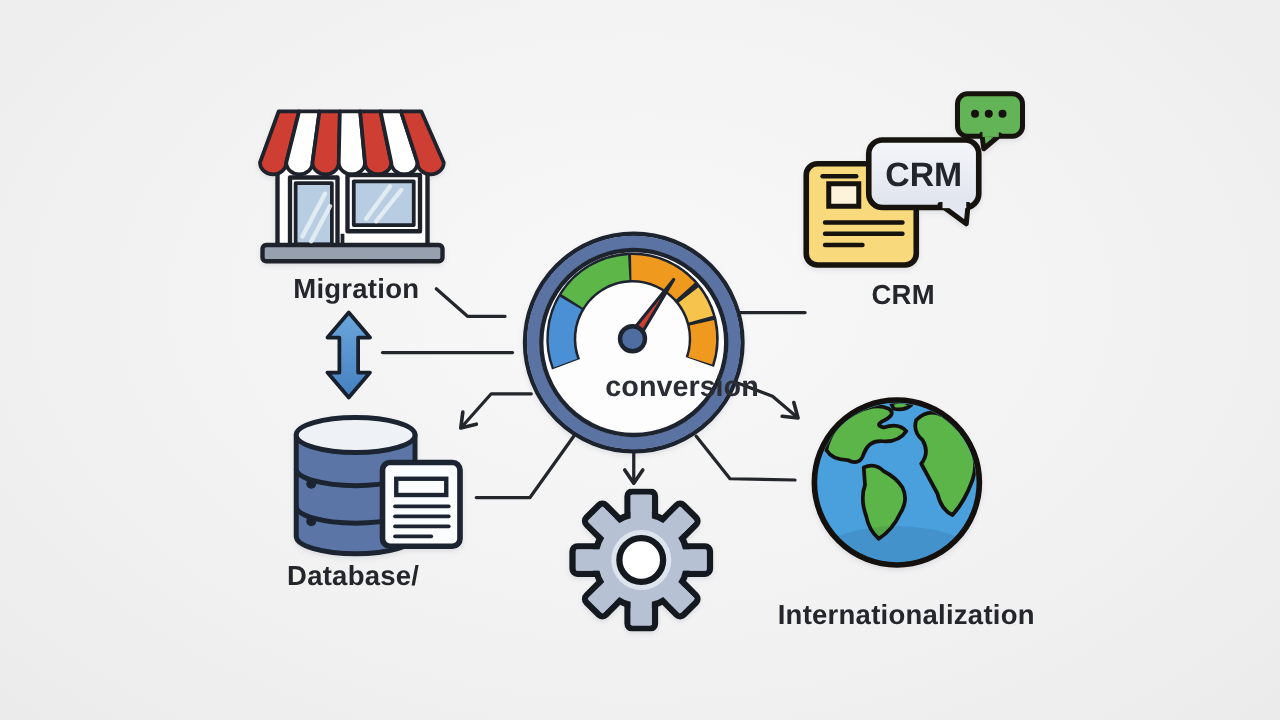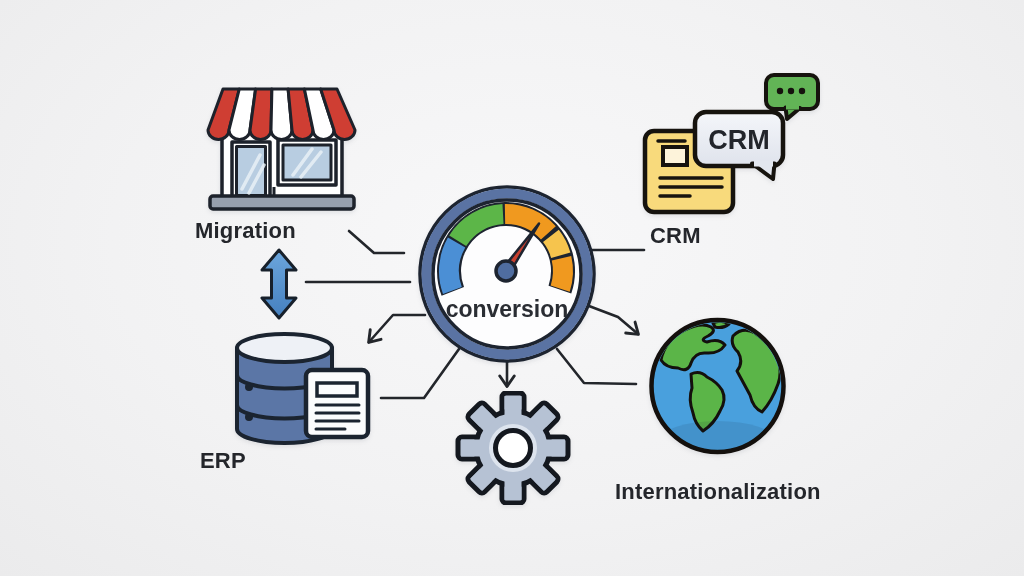--- a/index.html
+++ b/index.html
@@ -1,23 +1,23 @@
 <!DOCTYPE html>
 <html><head>
 <meta charset="utf-8">
 <style>
   html,body{margin:0;padding:0;}
   body{width:1024px;height:576px;overflow:hidden;
        font-family:"Liberation Sans","DejaVu Sans",sans-serif;}
   #canvas{position:relative;width:1024px;height:576px;
       background:radial-gradient(ellipse at 50% 42%, #f8f8f9 0%, #f2f2f3 55%, #ebebec 100%);}
   .abs{position:absolute;}
-  .label{position:absolute;text-align:left;color:#24262b;font-weight:600;
+  .label{position:absolute;text-align:center;color:#24262b;font-weight:600;
          font-size:22px;line-height:1.08;letter-spacing:0.2px;}
-  .gauge-label{position:absolute;text-align:center;color:#2a2d33;font-weight:600;
+  .gauge-label{position:absolute;text-align:right;color:#2a2d33;font-weight:600;
          font-size:23px;}
   svg{display:block;}
   .soft{filter:drop-shadow(0 2px 2px rgba(40,50,70,0.10));}
 </style>
 </head>
 <body>
 
 <div id="canvas">
 
   <svg class="abs" style="left:0;top:0" width="1024" height="576" viewBox="0 0 1024 576">
@@ -198,17 +198,17 @@
       <path d="M46,58 Q55,54 62,61 Q72,66 77,74 Q82,84 75,95 Q69,108 58,115 Q50,108 48,97 Q43,83 47,72 Z"></path>
       <path d="M88,20 Q98,10 110,17 Q124,27 131,40 Q138,54 133,68 Q127,85 117,96 Q108,92 105,79 Q98,66 92,55 Q99,46 93,36 Q85,29 88,20 Z"></path>
       <path d="M68,7 Q76,3 84,8 Q78,13 70,11 Z"></path>
       <ellipse cx="72.5" cy="125" rx="58" ry="20" fill="rgba(23,34,48,0.10)" stroke="none"></ellipse>
     </g>
   </svg>
 
   <div class="label" style="left:195px;top:219px;width:180px">Migration</div>
   <div class="label" style="left:650px;top:224px;width:145px">CRM</div>
   <div class="label" style="left:200px;top:449px;width:165px">
-    <div>ERP</div>
+    <div>Database/</div>
   </div>
   <div class="label" style="left:615px;top:480px;width:220px">Internationalization</div>
 
 </div>
 
 </body></html>

